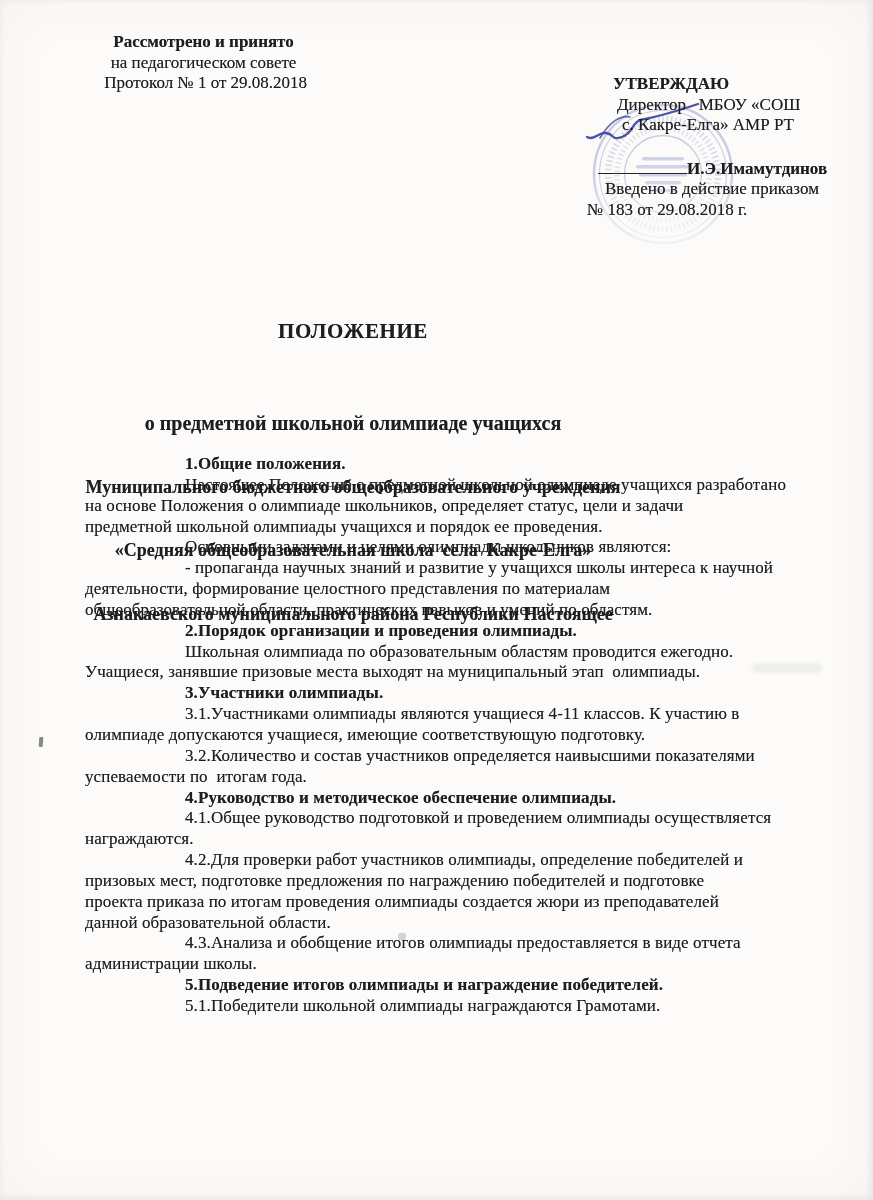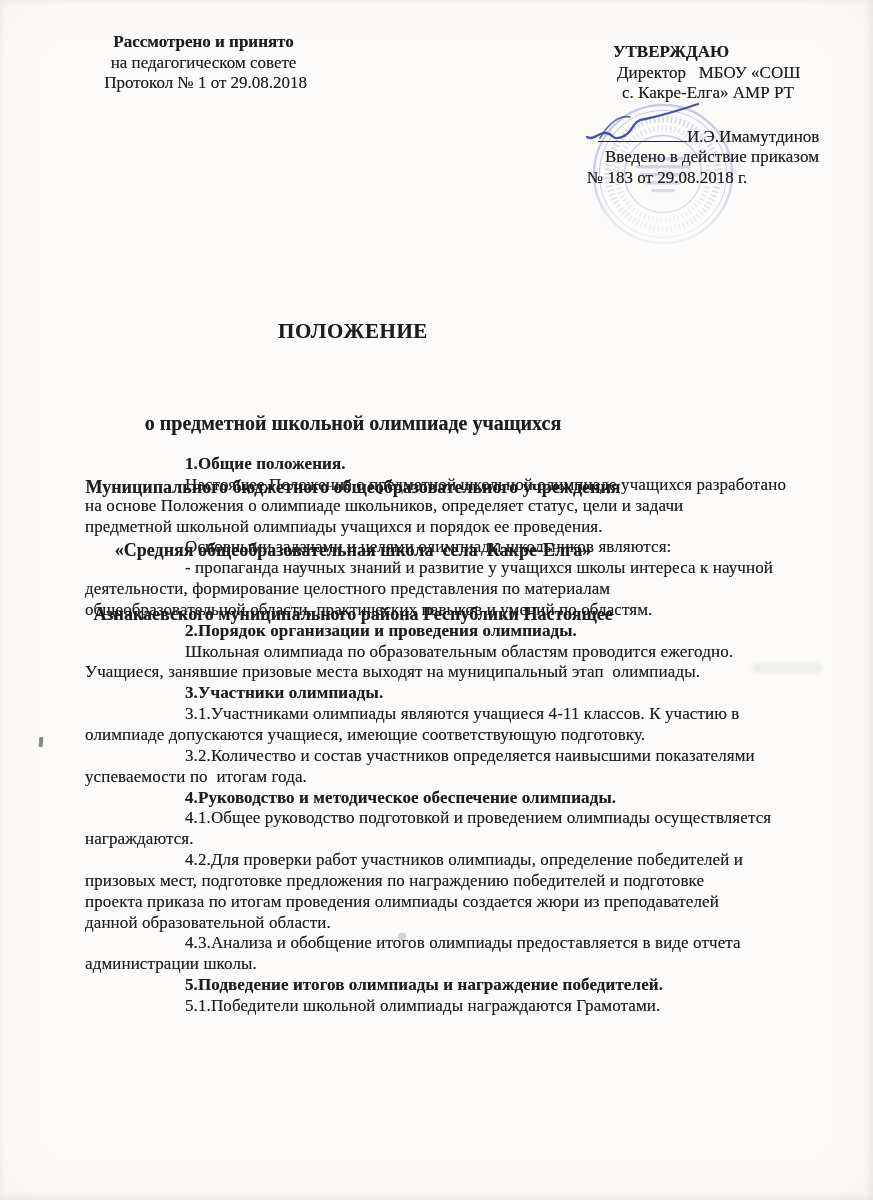--- a/index.html
+++ b/index.html
@@ -26,28 +26,28 @@
   .review {
     position:absolute; left:100px; top:32px;
     font-size:17px; line-height:20.5px;text-align:center;
   }
 
   
   .approve {
     position:absolute; left:587px; top:42px;
     font-size:17px; line-height:20.5px;
   }
-  .approve .h  { padding-left:26px; }
+  .approve .h  { padding-left:26px;margin-top:32px; }
   .approve .l1 { padding-left:30px; }
   .approve .l2 { padding-left:35px; }
   .approve .o1 { padding-left:18px; }
   .approve .o2 { padding-left:0; }
   .sig-row {
     margin-left:11px; margin-top:23px;
-    white-space:nowrap; line-height:20.5px;
+    white-space:nowrap; line-height:20.5px;font-weight:bold;
   }
   .sig-underline {
     display:inline-block; width:89px; height:15px;
     border-bottom:1.6px solid #26262a;
   }
 
   
   .stamp {
     position:absolute; left:590px; top:101px;
     opacity:.55;

